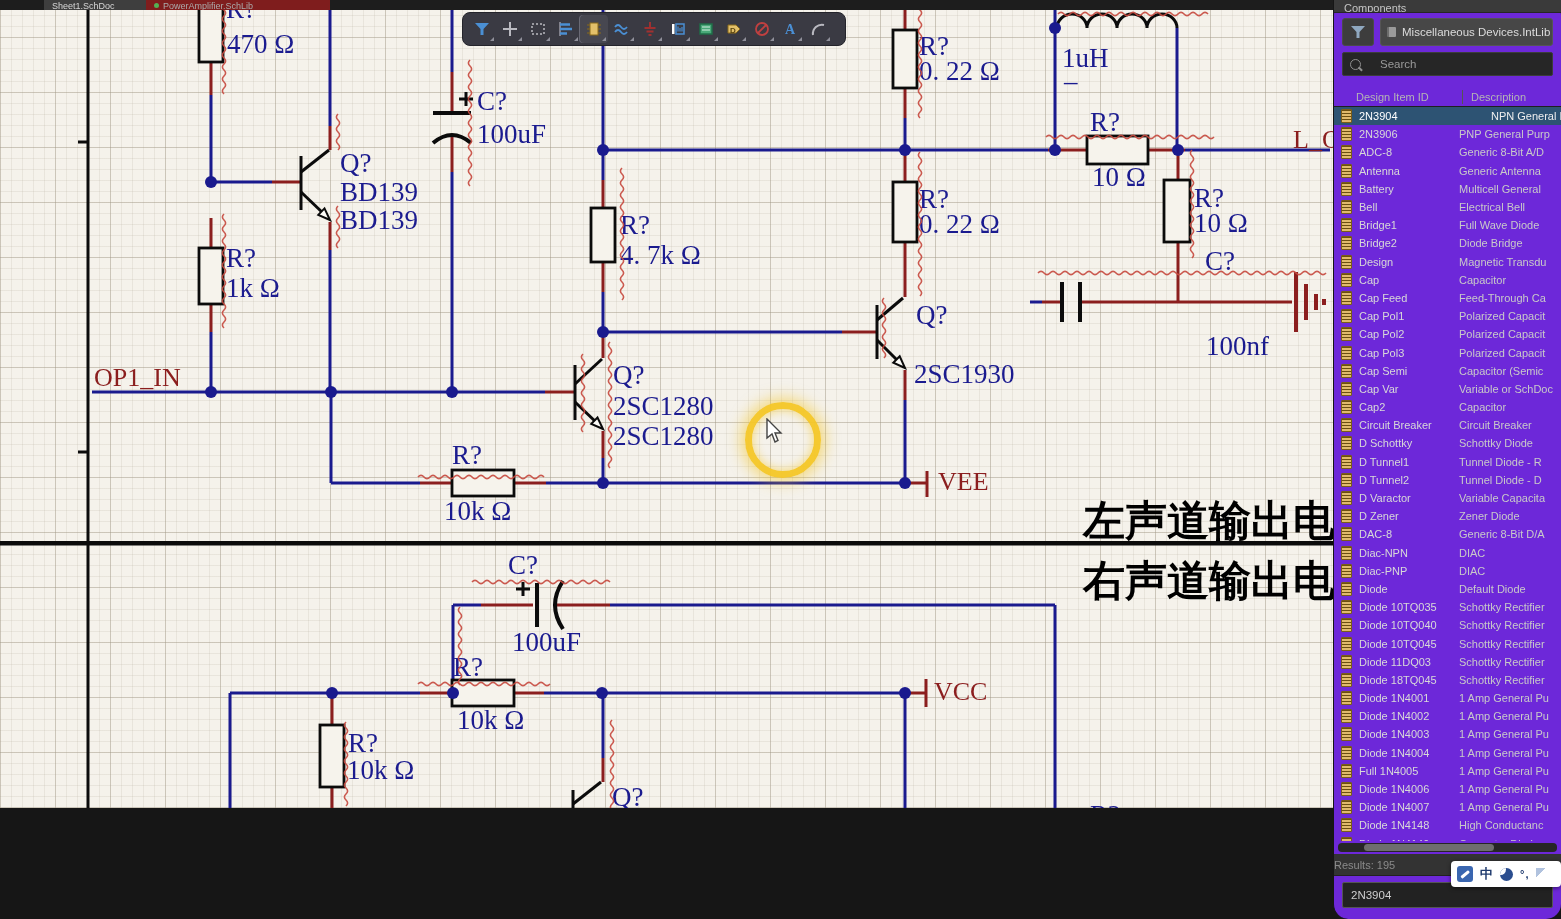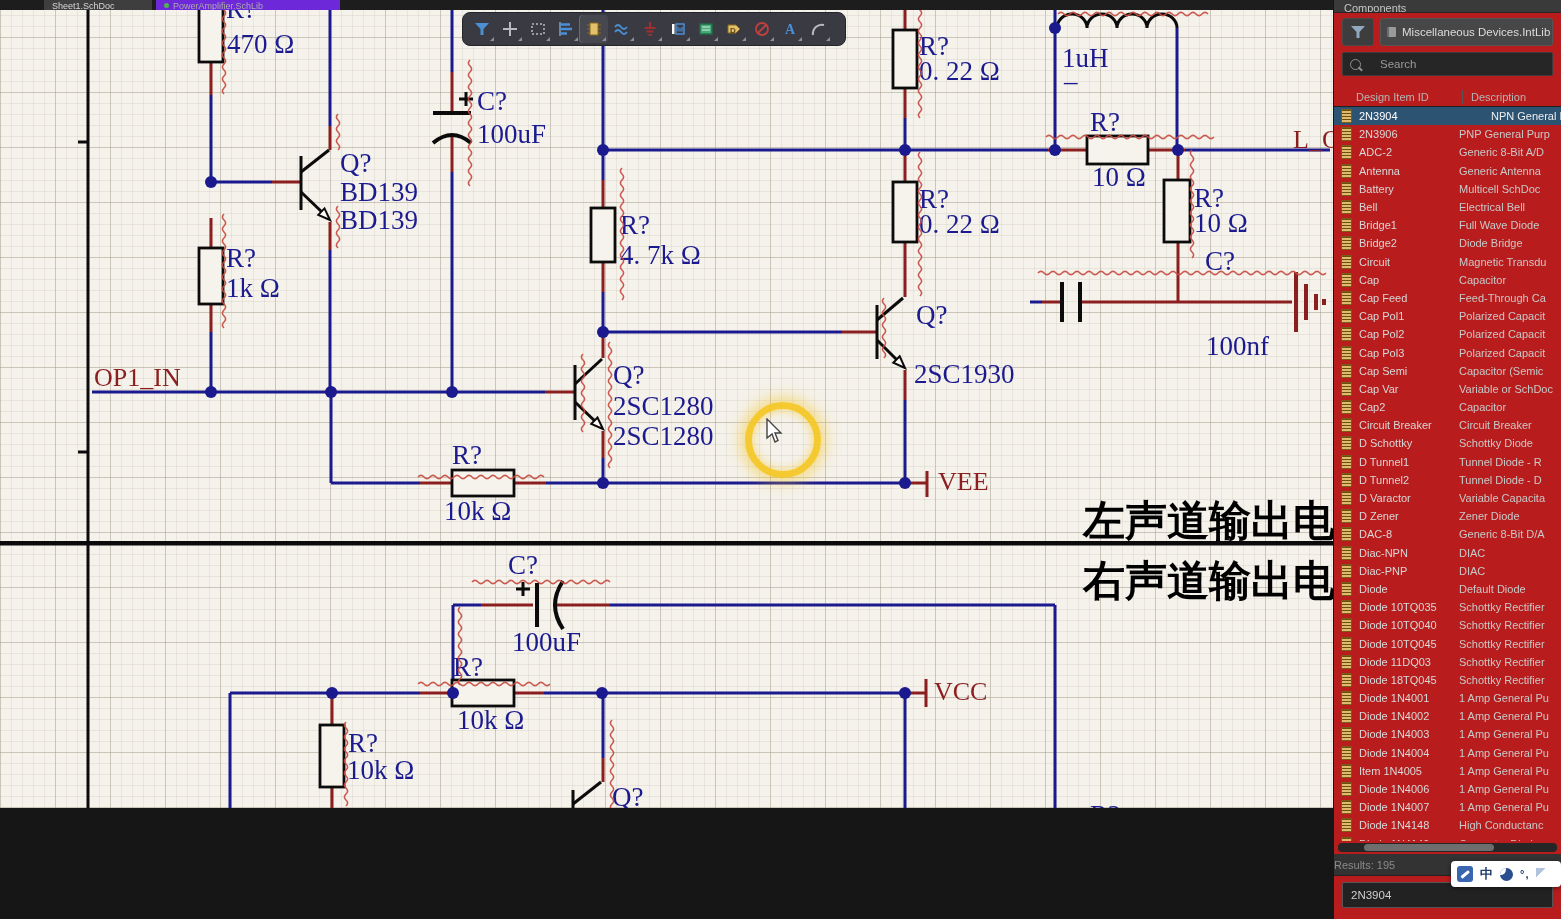--- a/index.html
+++ b/index.html
@@ -3,21 +3,21 @@
 <meta charset="utf-8">
 <style>
   html,body{margin:0;padding:0;background:#111;}
   #app{position:relative;width:1561px;height:919px;background:#161616;overflow:hidden;
        font-family:"Liberation Sans",sans-serif;}
 
   
   .titlebar{position:absolute;top:0;left:0;width:1333px;height:10px;background:#1d1d1d;overflow:hidden;z-index:30;}
   .doc-tab{position:absolute;top:0;height:14px;font-size:9px;color:#d6d6d6;padding:0 8px;line-height:12px;white-space:nowrap;margin-left:44px;}
   .doc-tab.t1{left:0;width:92px;background:#3e3e3e;}
-  .doc-tab.t2{left:112px;width:168px;background:#6d28d9;color:#ababab;}
+  .doc-tab.t2{left:102px;width:168px;background:#7f1d1d;color:#ababab;}
   .doc-tab .gdot{display:inline-block;width:5px;height:5px;border-radius:50%;background:#54b054;margin-right:4px;vertical-align:1px;}
 
   
   .schematic{position:absolute;top:10px;left:0;width:1333px;height:798px;overflow:hidden;
     background:
       repeating-linear-gradient(0deg, rgba(160,150,132,.40) 0 1px, transparent 1px 55px),
       repeating-linear-gradient(90deg, rgba(160,150,132,.40) 0 1px, transparent 1px 55px),
       repeating-linear-gradient(0deg, rgba(175,167,150,.18) 0 1px, transparent 1px 11px),
       repeating-linear-gradient(90deg, rgba(175,167,150,.18) 0 1px, transparent 1px 11px),
       #f5f2eb;}
@@ -36,21 +36,21 @@
   .ah{fill:#fdfcf8;stroke:#0b0b0b;stroke-width:2;}
 
   
   .activebar{position:absolute;left:462px;top:12px;width:384px;height:34px;background:#3a3a43;
     border:1px solid #24242b;border-radius:8px;display:flex;align-items:center;padding:0 5px;box-sizing:border-box;z-index:40;}
   .tool{position:relative;width:28px;height:28px;display:flex;align-items:center;justify-content:center;border-radius:4px;}
   .tool::after{content:"";position:absolute;right:2px;bottom:2px;border-left:4px solid transparent;border-bottom:4px solid #8f8f9a;}
   .tool.hl{background:#474750;box-shadow:-1px 0 0 #6a6a75;}
 
   
-  .panel{position:absolute;left:1333px;top:0;width:228px;height:919px;background:#b91c1c;border-left:1px solid #151515;box-sizing:border-box;}
+  .panel{position:absolute;left:1333px;top:0;width:228px;height:919px;background:#6d28d9;border-left:1px solid #151515;box-sizing:border-box;border-radius:15px;}
   .panel-title{height:12px;background:#3a3a3a;color:#c5c5c5;font-size:11px;padding-left:10px;line-height:16px;overflow:hidden;border-bottom:1px solid #262626;}
   .lib-row{position:absolute;top:18px;left:8px;right:8px;height:28px;display:flex;gap:6px;}
   .filter-btn{width:30px;height:26px;background:#3d3d3d;border:1px solid #4a4a4a;border-radius:3px;display:flex;align-items:center;justify-content:center;}
   .lib-dd{flex:1;height:26px;background:#474747;border:1px solid #555;border-radius:3px;display:flex;align-items:center;gap:6px;
           color:#dcdcdc;font-size:11.5px;padding:0 6px;overflow:hidden;white-space:nowrap;}
   .book{width:7px;height:10px;background:#9a9a9a;border-left:2px solid #6d6d6d;border-radius:1px;flex:0 0 auto;}
   .search-row{position:absolute;top:52px;left:8px;right:8px;height:24px;background:#262626;border:1px solid #3c3c3c;border-radius:2px;
           display:flex;align-items:center;gap:6px;padding:0 7px;box-sizing:border-box;}
   .mag{position:relative;width:9px;height:9px;border:1.6px solid #8f8f8f;border-radius:50%;flex:0 0 auto;}
   .mag::after{content:"";position:absolute;left:7px;top:8px;width:5px;height:1.6px;background:#8f8f8f;transform:rotate(45deg);}
@@ -511,51 +511,51 @@
           <span class="comp-id">2N3904</span>
           <span class="comp-desc">NPN General Purp</span>
         </div>
         <div class="comp-row">
           <span class="comp-icon"></span>
           <span class="comp-id">2N3906</span>
           <span class="comp-desc">PNP General Purp</span>
         </div>
         <div class="comp-row">
           <span class="comp-icon"></span>
-          <span class="comp-id">ADC-2</span>
+          <span class="comp-id">ADC-8</span>
           <span class="comp-desc">Generic 8-Bit A/D</span>
         </div>
         <div class="comp-row">
           <span class="comp-icon"></span>
           <span class="comp-id">Antenna</span>
           <span class="comp-desc">Generic Antenna</span>
         </div>
         <div class="comp-row">
           <span class="comp-icon"></span>
           <span class="comp-id">Battery</span>
-          <span class="comp-desc">Multicell SchDoc</span>
+          <span class="comp-desc">Multicell General</span>
         </div>
         <div class="comp-row">
           <span class="comp-icon"></span>
           <span class="comp-id">Bell</span>
           <span class="comp-desc">Electrical Bell</span>
         </div>
         <div class="comp-row">
           <span class="comp-icon"></span>
           <span class="comp-id">Bridge1</span>
           <span class="comp-desc">Full Wave Diode</span>
         </div>
         <div class="comp-row">
           <span class="comp-icon"></span>
           <span class="comp-id">Bridge2</span>
           <span class="comp-desc">Diode Bridge</span>
         </div>
         <div class="comp-row">
           <span class="comp-icon"></span>
-          <span class="comp-id">Circuit</span>
+          <span class="comp-id">Design</span>
           <span class="comp-desc">Magnetic Transdu</span>
         </div>
         <div class="comp-row">
           <span class="comp-icon"></span>
           <span class="comp-id">Cap</span>
           <span class="comp-desc">Capacitor</span>
         </div>
         <div class="comp-row">
           <span class="comp-icon"></span>
           <span class="comp-id">Cap Feed</span>
@@ -681,21 +681,21 @@
           <span class="comp-id">Diode 1N4003</span>
           <span class="comp-desc">1 Amp General Pu</span>
         </div>
         <div class="comp-row">
           <span class="comp-icon"></span>
           <span class="comp-id">Diode 1N4004</span>
           <span class="comp-desc">1 Amp General Pu</span>
         </div>
         <div class="comp-row">
           <span class="comp-icon"></span>
-          <span class="comp-id">Item 1N4005</span>
+          <span class="comp-id">Full 1N4005</span>
           <span class="comp-desc">1 Amp General Pu</span>
         </div>
         <div class="comp-row">
           <span class="comp-icon"></span>
           <span class="comp-id">Diode 1N4006</span>
           <span class="comp-desc">1 Amp General Pu</span>
         </div>
         <div class="comp-row">
           <span class="comp-icon"></span>
           <span class="comp-id">Diode 1N4007</span>

